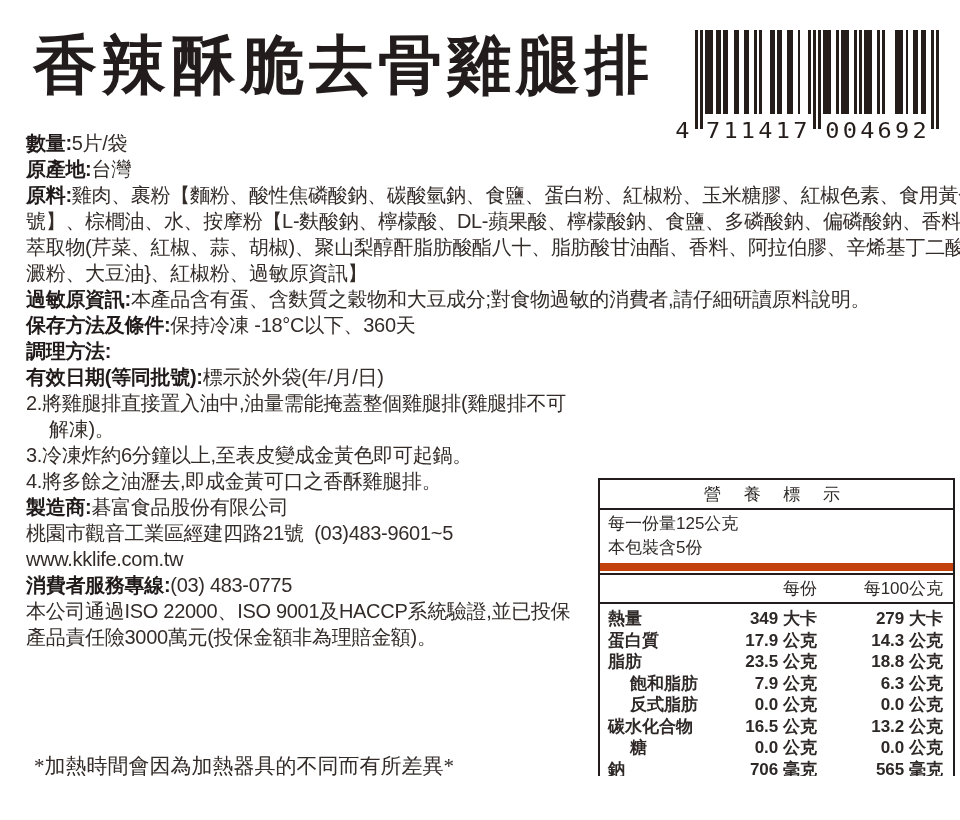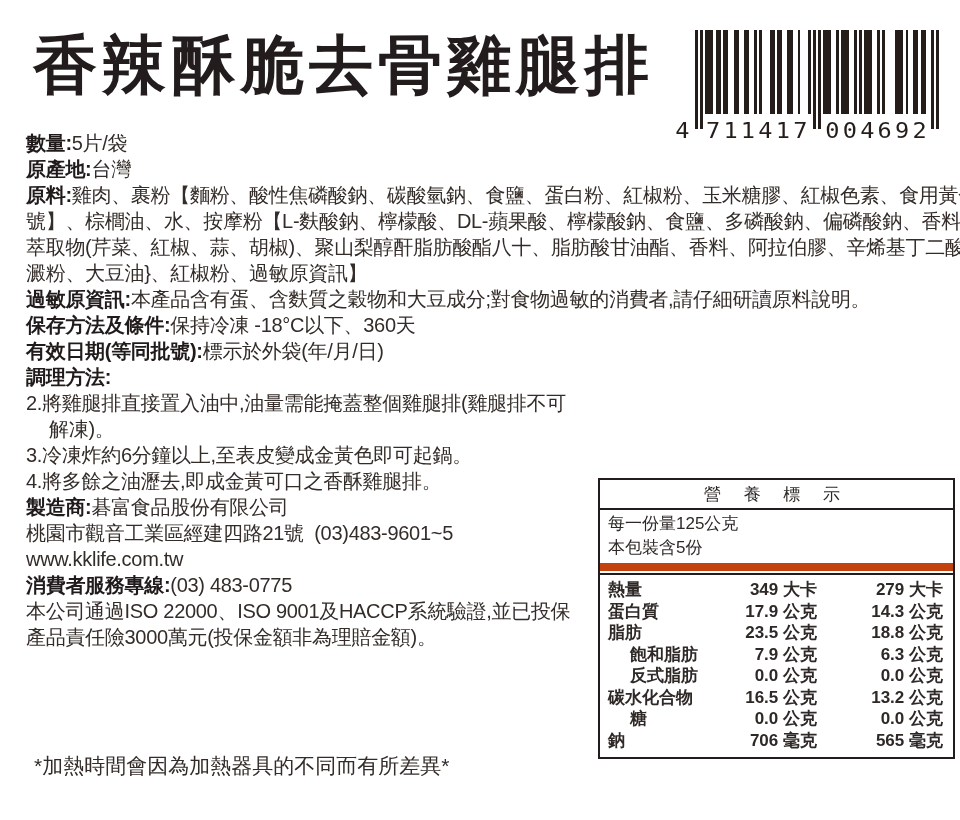--- a/index.html
+++ b/index.html
@@ -10,21 +10,21 @@
   .barcode-wrap{position:absolute;left:672px;top:30px;width:272px;height:110px;}
   .barcode-wrap svg{width:100%;height:100%;}
   .barcode-wrap rect{fill:#241d1a;shape-rendering:crispEdges;}
   .barcode-wrap text{font-family:"DejaVu Sans Mono","Liberation Mono",monospace;
          font-size:9.2px;fill:#241d1a;text-anchor:middle;}
   .textcol{position:absolute;left:26px;top:130px;width:912px;font-size:20px;
          line-height:26px;letter-spacing:-0.3px;}
   .line{white-space:pre;}
   .line .lbl{font-weight:700;color:#201a1a;}
   .line.indent{padding-left:23px;}
-  .footnote{position:absolute;left:34px;top:752px;font-size:21px;color:#332c29;}
+  .footnote{position:absolute;left:34px;top:752px;font-size:21px;color:#332c29;font-family:Liberation Serif, serif;}
   
   .ntable{position:absolute;left:598px;top:478px;width:353px;border:2px solid #221c1c;
           font-size:17px;color:#2e2927;background:#fff;}
   .nt-title{text-align:center;letter-spacing:9px;padding:3px 0 2px 0;
           border-bottom:2px solid #221c1c;}
   .nt-serving{padding:2px 8px 3px 8px;line-height:24px;border-bottom:8px solid #c2410c;}
   .nt-gap{height:2px;border-bottom:2px solid #221c1c;}
   .nt-cols{display:grid;grid-template-columns:1fr 108px 126px;padding:2px 10px 2px 8px;
           border-bottom:2px solid #221c1c;}
   .nt-cols span{text-align:right;}
@@ -90,41 +90,46 @@
 
   <div class="textcol">
     <div class="line"><span class="lbl">數量:</span><span>5片/袋</span></div>
     <div class="line"><span class="lbl">原產地:</span><span>台灣</span></div>
     <div class="line"><span class="lbl">原料:</span><span>雞肉、裹粉【麵粉、酸性焦磷酸鈉、碳酸氫鈉、食鹽、蛋白粉、紅椒粉、玉米糖膠、紅椒色素、食用黃色五</span></div>
     <div class="line"><span class="lbl"></span><span>號】、棕櫚油、水、按摩粉【L-麩酸鈉、檸檬酸、DL-蘋果酸、檸檬酸鈉、食鹽、多磷酸鈉、偏磷酸鈉、香料{香辛料</span></div>
     <div class="line"><span class="lbl"></span><span>萃取物(芹菜、紅椒、蒜、胡椒)、聚山梨醇酐脂肪酸酯八十、脂肪酸甘油酯、香料、阿拉伯膠、辛烯基丁二酸鈉</span></div>
     <div class="line"><span class="lbl"></span><span>澱粉、大豆油}、紅椒粉、過敏原資訊】</span></div>
     <div class="line"><span class="lbl">過敏原資訊:</span><span>本產品含有蛋、含麩質之穀物和大豆成分;對食物過敏的消費者,請仔細研讀原料說明。</span></div>
     <div class="line"><span class="lbl">保存方法及條件:</span><span>保持冷凍 -18°C以下、360天</span></div>
+    <div class="line"><span class="lbl">調理方法:</span><span></span></div>
     <div class="line"><span class="lbl">有效日期(等同批號):</span><span>標示於外袋(年/月/日)</span></div>
-    <div class="line"><span class="lbl">調理方法:</span><span></span></div>
     <div class="line"><span class="lbl"></span><span>2.將雞腿排直接置入油中,油量需能掩蓋整個雞腿排(雞腿排不可</span></div>
     <div class="line indent"><span class="lbl"></span><span>解凍)。</span></div>
     <div class="line"><span class="lbl"></span><span>3.冷凍炸約6分鐘以上,至表皮變成金黃色即可起鍋。</span></div>
     <div class="line"><span class="lbl"></span><span>4.將多餘之油瀝去,即成金黃可口之香酥雞腿排。</span></div>
     <div class="line"><span class="lbl">製造商:</span><span>碁富食品股份有限公司</span></div>
     <div class="line"><span class="lbl"></span><span>桃園市觀音工業區經建四路21號  (03)483-9601~5</span></div>
     <div class="line"><span class="lbl"></span><span>www.kklife.com.tw</span></div>
     <div class="line"><span class="lbl">消費者服務專線:</span><span>(03) 483-0775</span></div>
     <div class="line"><span class="lbl"></span><span>本公司通過ISO 22000、ISO 9001及HACCP系統驗證,並已投保</span></div>
     <div class="line"><span class="lbl"></span><span>產品責任險3000萬元(投保金額非為理賠金額)。</span></div>
   </div>
 
   <div class="ntable">
     <div class="nt-title">營 養 標 示</div>
     <div class="nt-serving">
       <div>每一份量125公克</div>
       <div>本包裝含5份</div>
     </div>
     <div class="nt-gap"></div>
+    <div class="nt-cols">
+      <span></span>
+      <span>每份</span>
+      <span>每100公克</span>
+    </div>
     <div class="nt-rows">
       <div class="nt-row">
           <span class="c0">熱量</span>
           <span class="c1">349 大卡</span>
           <span class="c2">279 大卡</span>
         </div>
       <div class="nt-row">
           <span class="c0">蛋白質</span>
           <span class="c1">17.9 公克</span>
           <span class="c2">14.3 公克</span>

